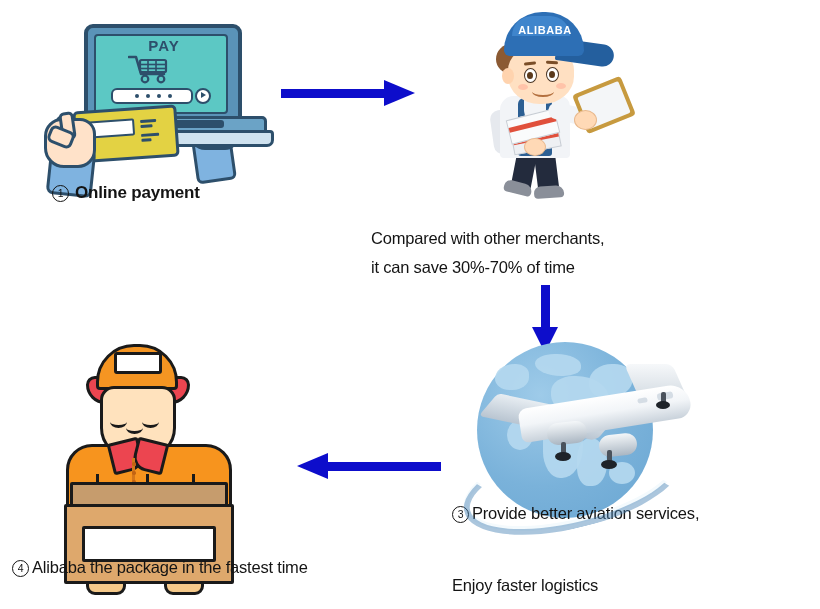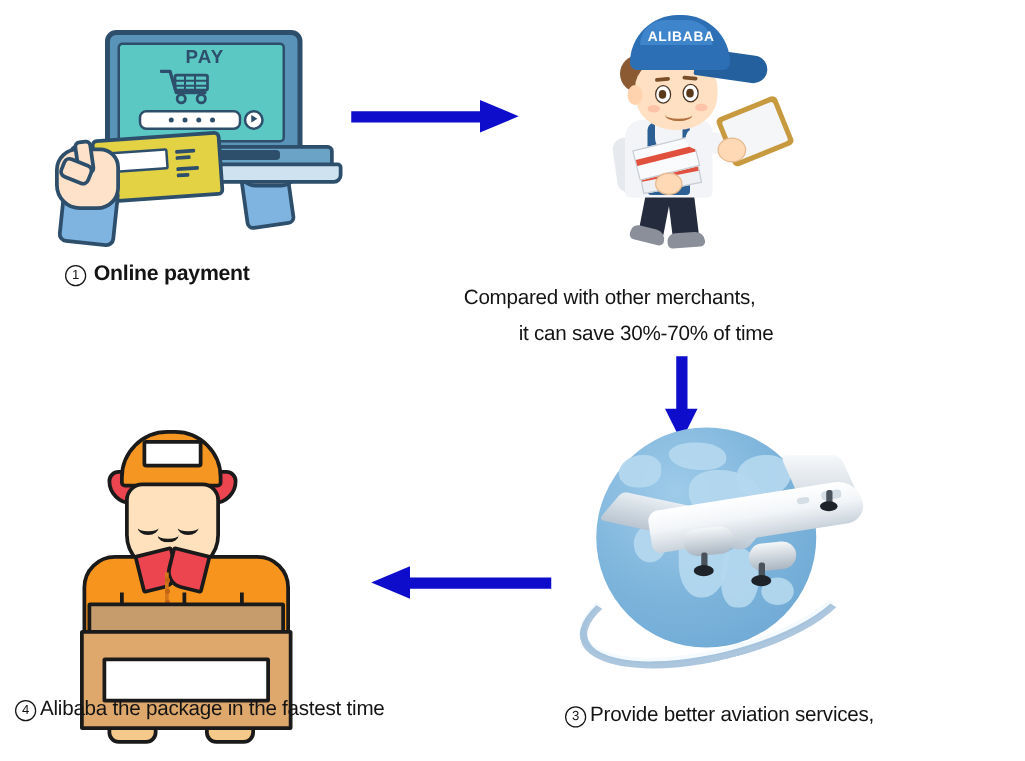--- a/index.html
+++ b/index.html
@@ -413,21 +413,21 @@
       <div class="card-chip" style="left:64px;top:24px;width:18px;height:2.5px;"></div>
       <div class="card-chip" style="left:64px;top:29px;width:10px;height:2.5px;"></div>
     </div>
 
     <div class="abs sleeve" style="left:22px;top:140px;width:40px;height:42px;border-radius:7px;transform:rotate(6deg);"></div>
     <div class="abs hand" style="left:18px;top:110px;width:46px;height:44px;border-radius:18px 16px 18px 20px;"></div>
     <div class="abs" style="left:34px;top:104px;width:9px;height:22px;background:#ffe2c9;border:3px solid #2d4f6b;border-radius:5px;transform:rotate(-8deg);"></div>
     <div class="abs" style="left:22px;top:120px;width:20px;height:12px;background:#ffe2c9;border:3px solid #2d4f6b;border-radius:6px;transform:rotate(22deg);"></div>
   </div>
 
-  <div class="caption bold" style="left:52px;top:204px;">
+  <div class="caption bold" style="left:52px;top:178px;">
     <span class="circnum">1</span><span>Online payment</span>
   </div>
 
   <div class="abs">
     <div class="arrow-shaft" style="left:281px;top:89px;width:105px;height:9px;"></div>
     <div class="arrow-head" style="left:384px;top:80px;border-left:31px solid #0D0DCB;border-top:13.5px solid transparent;border-bottom:13.5px solid transparent;"></div>
   </div>
 
   <div class="abs" id="scene-courier">
 
@@ -470,21 +470,21 @@
     <div class="cheek" style="left:86px;top:77px;"></div>
     <div class="abs mouth"></div>
 
     <div class="abs cap-brim"></div>
     <div class="abs cap-crown"></div>
     <div class="abs cap-crown-hl"></div>
     <div class="abs cap-text">ALIBABA</div>
   </div>
 
   <div class="caption" style="left:371px;top:223px;">Compared with other merchants,</div>
-  <div class="caption" style="left:371px;top:252px;margin-left:44px;">it can save 30%-70% of time</div>
+  <div class="caption" style="left:371px;top:252px;">it can save 30%-70% of time</div>
 
   <div class="abs">
     <div class="arrow-shaft" style="left:541px;top:285px;width:9px;height:44px;"></div>
     <div class="arrow-head" style="left:532px;top:327px;border-top:26px solid #0D0DCB;border-left:13.5px solid transparent;border-right:13.5px solid transparent;"></div>
   </div>
 
   <div class="abs" id="scene-globe">
     <div class="abs globe">
       <div class="land" style="left:18px;top:22px;width:34px;height:26px;border-radius:60% 40% 50% 45%;"></div>
       <div class="land" style="left:58px;top:12px;width:46px;height:22px;border-radius:45% 55% 40% 60%;"></div>
@@ -511,23 +511,24 @@
       <div class="engine" style="left:144px;top:96px;width:38px;height:22px;transform:rotate(-6deg);"></div>
       <div class="gear" style="left:106px;top:104px;width:5px;height:12px;"></div>
       <div class="wheel" style="left:100px;top:114px;width:16px;height:9px;"></div>
       <div class="gear" style="left:152px;top:112px;width:5px;height:12px;"></div>
       <div class="wheel" style="left:146px;top:122px;width:16px;height:9px;"></div>
       <div class="gear" style="left:206px;top:54px;width:5px;height:12px;"></div>
       <div class="wheel" style="left:201px;top:63px;width:14px;height:8px;"></div>
     </div>
   </div>
 
-  <div class="caption" style="left:452px;top:557px;">
+  <div class="caption" style="left:452px;top:498px;">
     <span class="circnum">3</span><span>Provide better aviation services,</span>
   </div>
+  <div class="caption" style="left:452px;top:570px;">Enjoy faster logistics</div>
 
   <div class="abs">
     <div class="arrow-shaft" style="left:328px;top:462px;width:113px;height:9px;"></div>
     <div class="arrow-head" style="left:297px;top:453px;border-right:31px solid #0D0DCB;border-top:13.5px solid transparent;border-bottom:13.5px solid transparent;"></div>
   </div>
 
   <div class="abs" id="scene-box">
     <div class="abs ocap-brim"></div>
     <div class="abs ocap-crown"></div>
     <div class="abs ocap-label"></div>

